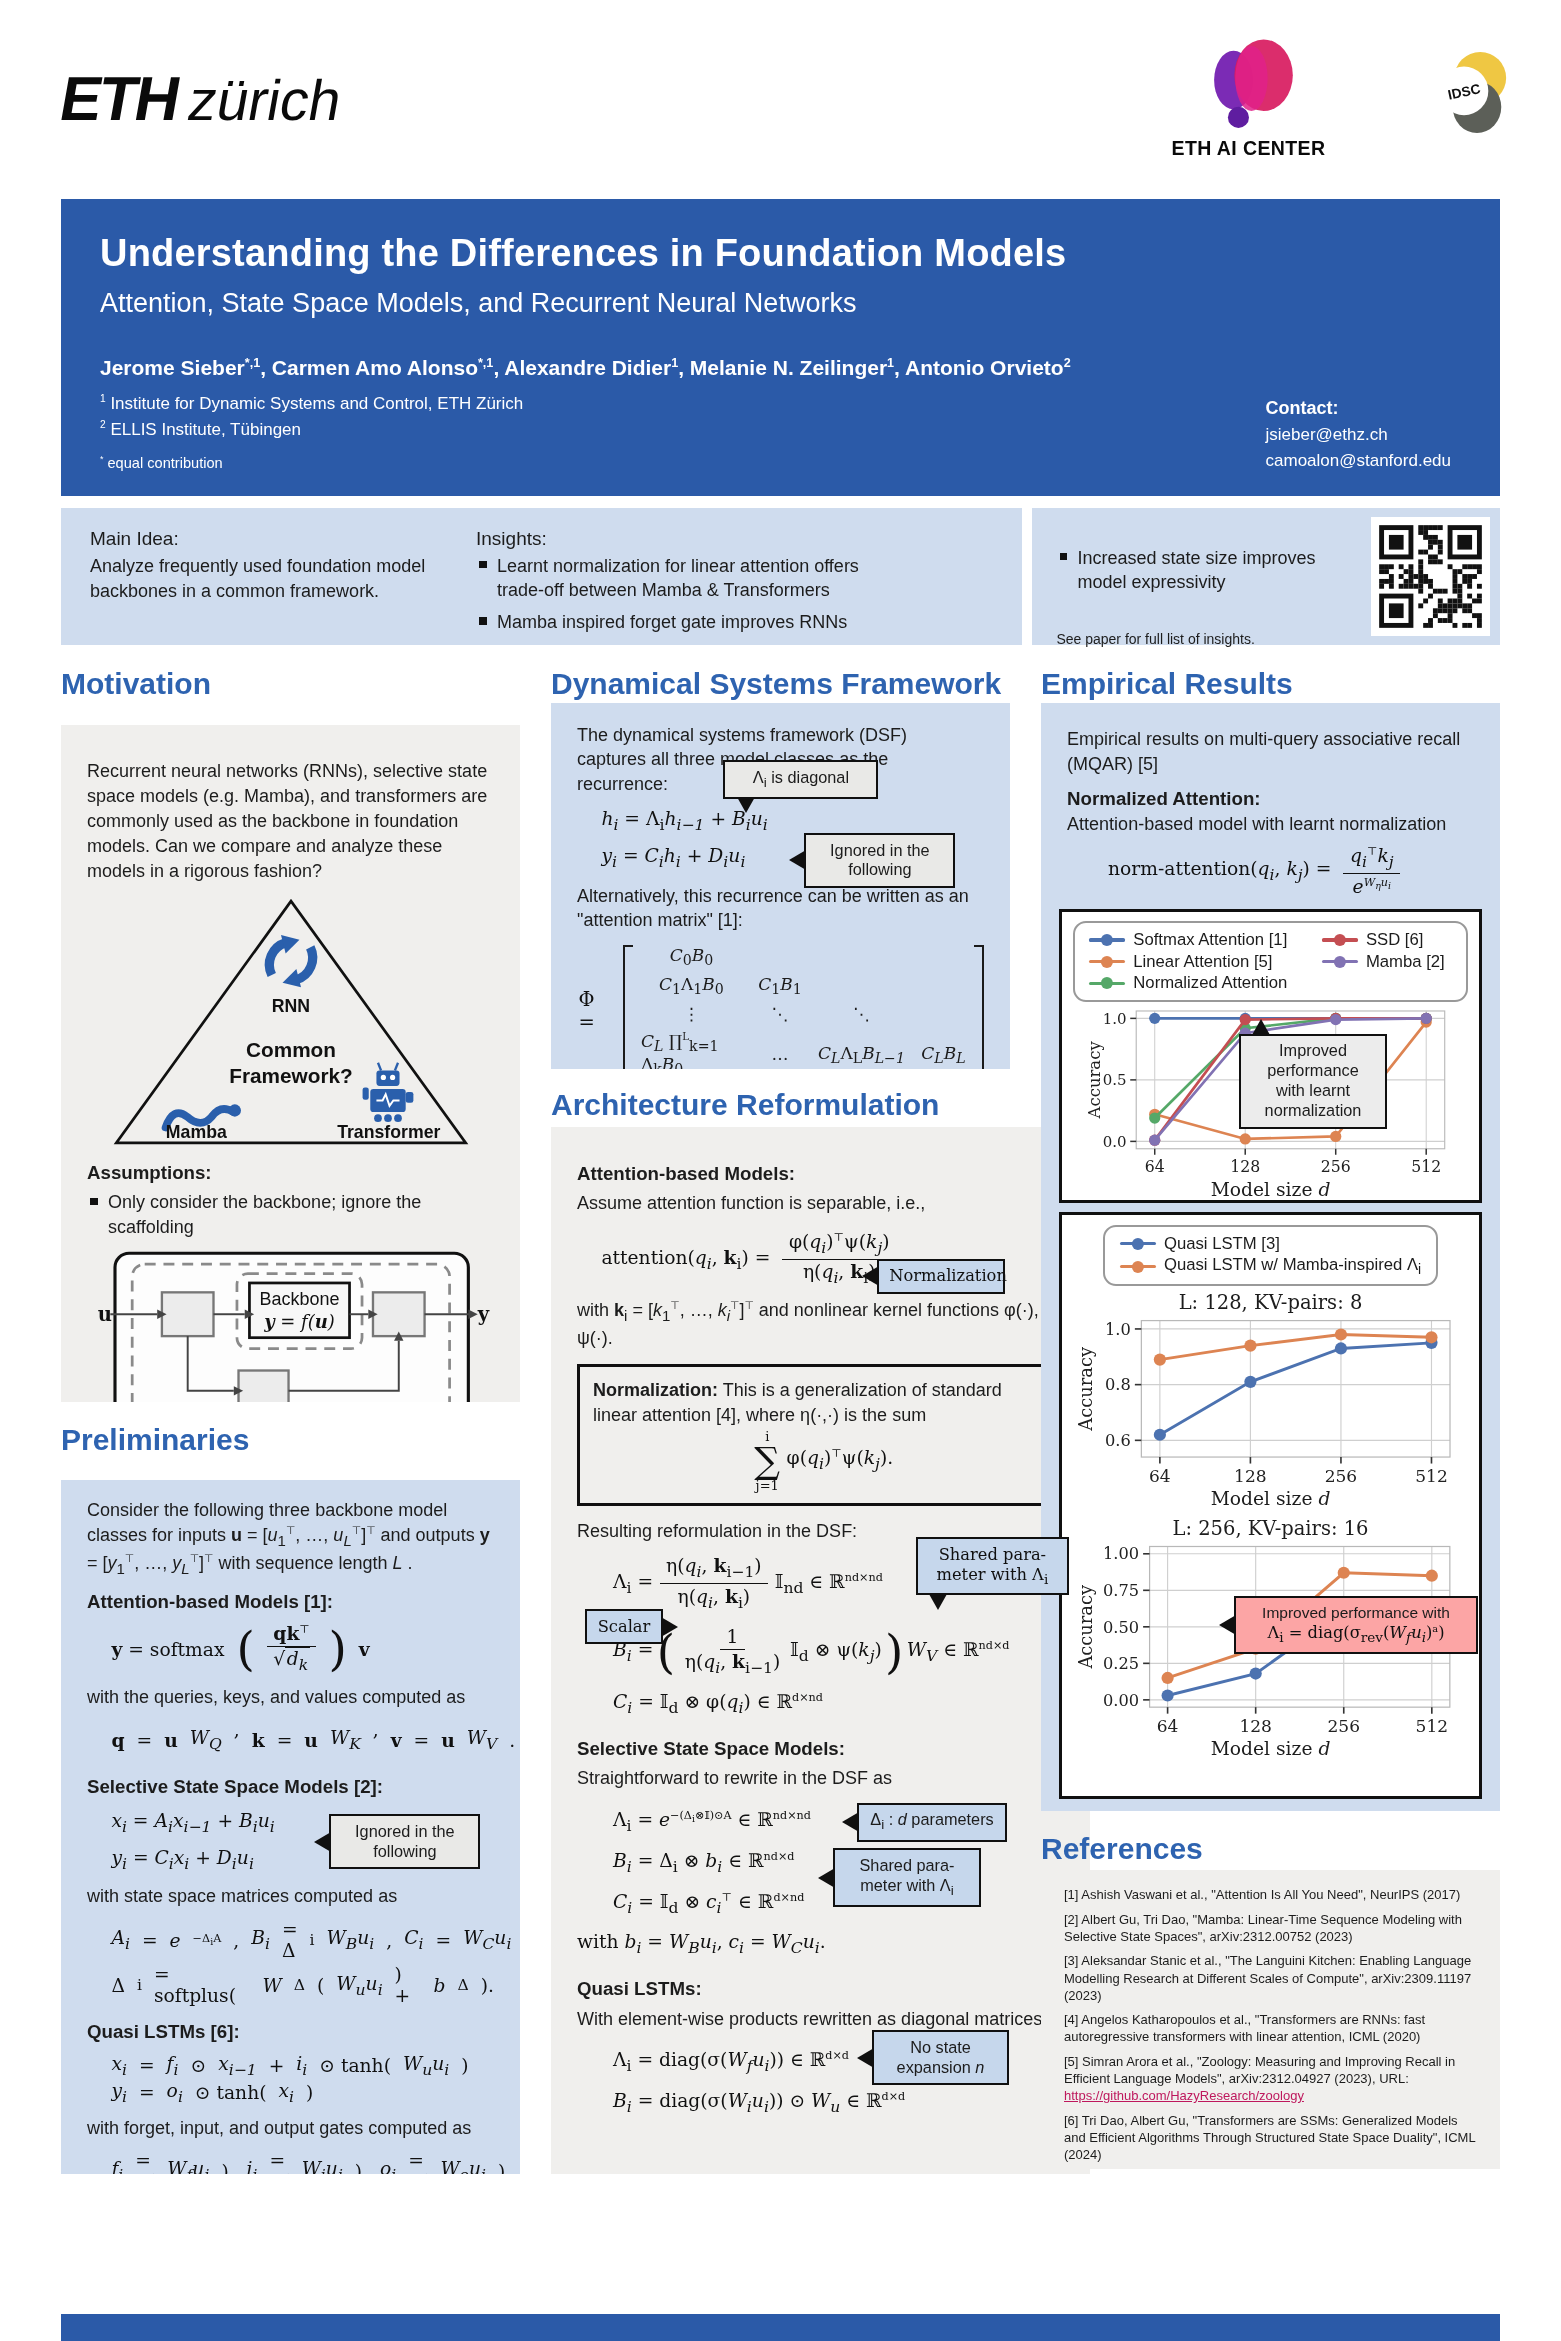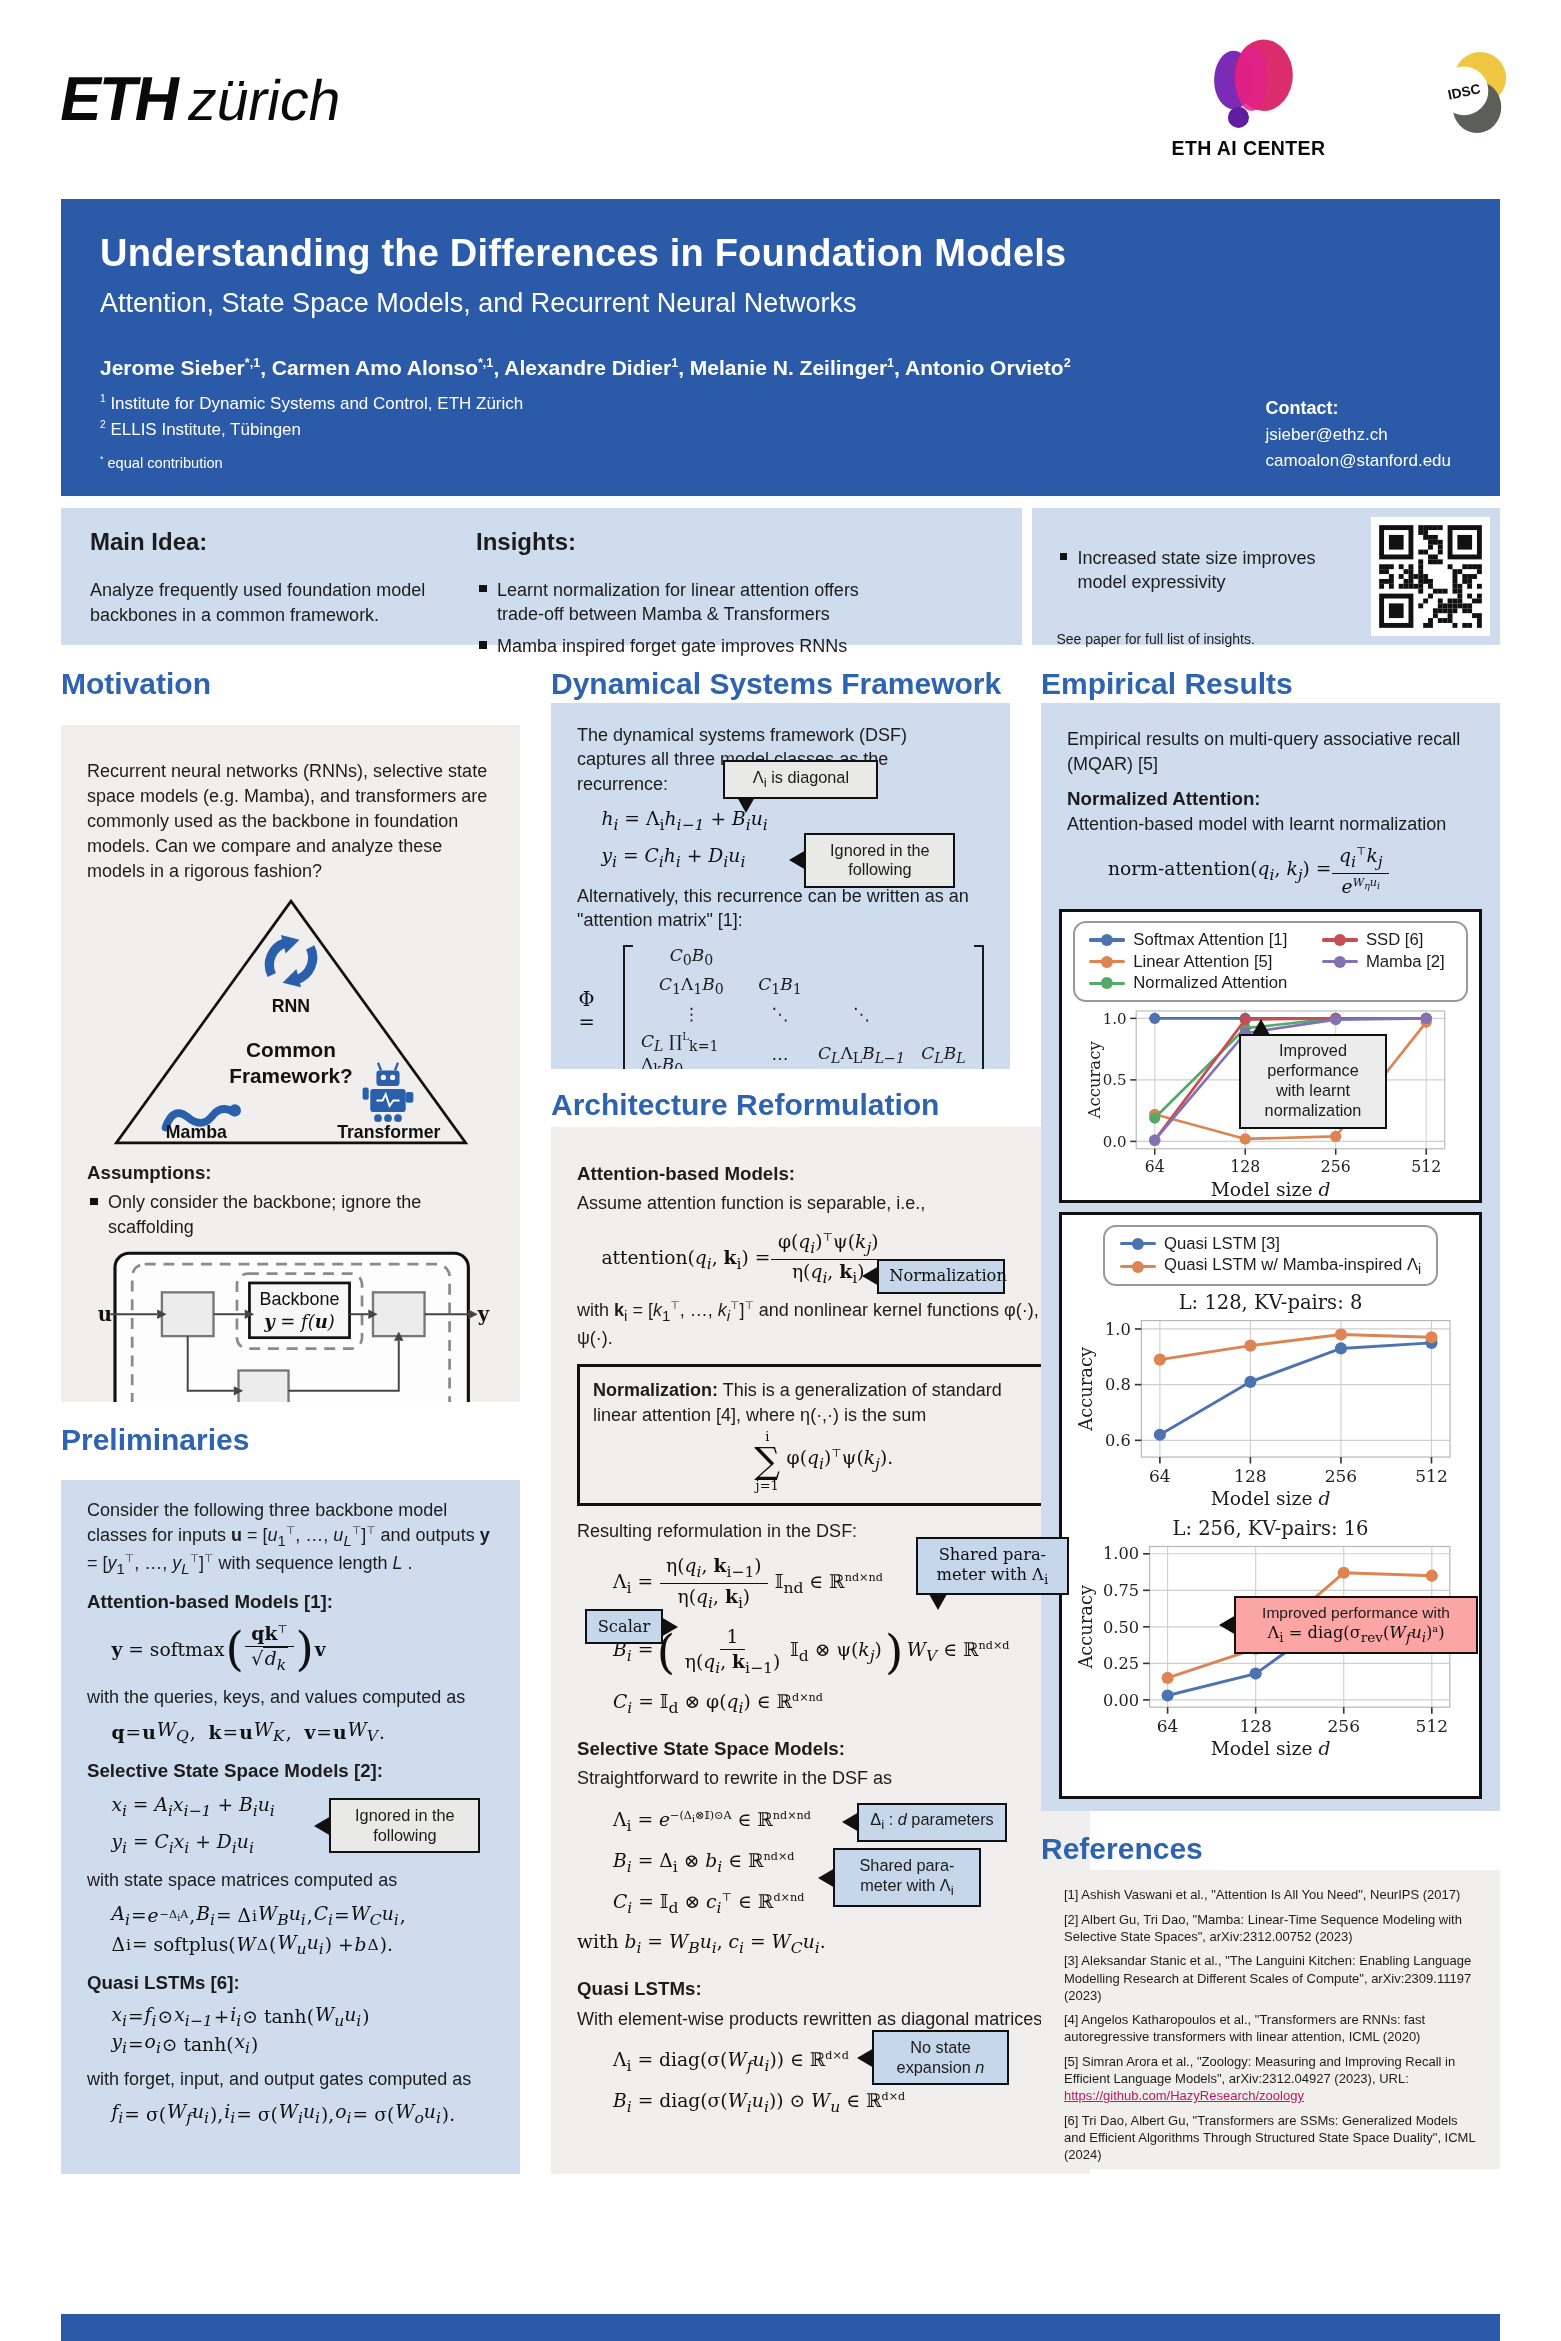--- a/index.html
+++ b/index.html
@@ -22,38 +22,38 @@
   .b-aff{font-size:17px;margin-top:13px;}
   .b-aff2{font-size:17px;margin-top:4.9px;}
   .b-eq{font-size:14.6px;margin-top:14.6px;}
   .b-contact{position:absolute;right:49px;bottom:23px;font-size:17px;line-height:1.5;}
   .b-contact .ch{font-weight:700;font-size:18px;}
   sup{font-size:60%;}
   
   .strip{background:#cfdcee;box-sizing:border-box;}
   .strip1{left:61px;top:508px;width:961px;height:137px;padding:19.5px 29px;display:flex;gap:36px;}
   .strip2{left:1032px;top:508px;width:468px;height:137px;padding:19.5px 8.1px 11.4px 24.4px;}
-  .mi-h{font-weight:700;font-size:24px;margin-bottom:22px;}
+  .mi-h{font-weight:400;font-size:19px;margin-bottom:4px;}
   .mi-b{font-size:18px;line-height:1.4;width:350px;}
   .ins{width:504px;}
   .blt{position:relative;padding-left:21px;font-size:18px;line-height:1.35;margin-bottom:8.1px;}
   .blt::before{content:"";position:absolute;left:3.3px;top:7.3px;width:7.3px;height:7.3px;background:#111;}
   .see-small{font-size:14px;margin-top:16.3px;}
   .qr-wrap{position:absolute;right:9.8px;top:9px;}
   
   .sec-h{font-size:30px;font-weight:600;color:#2e63b0;}
   .gbox{background:#f0efed;}
   .bbox{background:#cfdcee;}
   .cbox{box-sizing:border-box;padding:23px 26px;overflow:hidden;}
   .body-t{font-size:18px;line-height:1.38;}
   .mini-h{font-size:18.7px;font-weight:700;margin:14.6px 0 6.5px 0;}
   
   .math{font-family:"DejaVu Serif",serif;font-size:18.7px;color:#101010;}
   .math i{font-style:italic;}
-  .disp{margin:9.8px 0 9.8px 24.4px;display:flex;align-items:center;gap:1px;}
+  .disp{margin:9.8px 0 9.8px 24.4px;display:flex;align-items:center;gap:12px;}
   .frac{display:inline-flex;flex-direction:column;align-items:center;vertical-align:middle;line-height:1.15;}
   .frac .num{padding:0 6.5px 1.6px 6.5px;border-bottom:1.6px solid #111;}
   .frac .den{padding:1.6px 6.5px 0 6.5px;}
   .bp{font-size:47px;font-weight:200;line-height:0.8;font-family:"DejaVu Serif",serif;}
   .rad{border-top:1.6px solid #111;padding:0 1.6px;}
   .sum{display:inline-flex;flex-direction:column;align-items:center;line-height:1;margin:0 6.5px;}
   .sum .sup,.sum .sub{font-size:13px;font-family:"DejaVu Serif",serif;}
   .sum .sig{font-size:36px;}
   
   .callout{position:absolute;background:#e9e9e7;border:2.8px solid #101010;padding:5.7px 9.8px;

